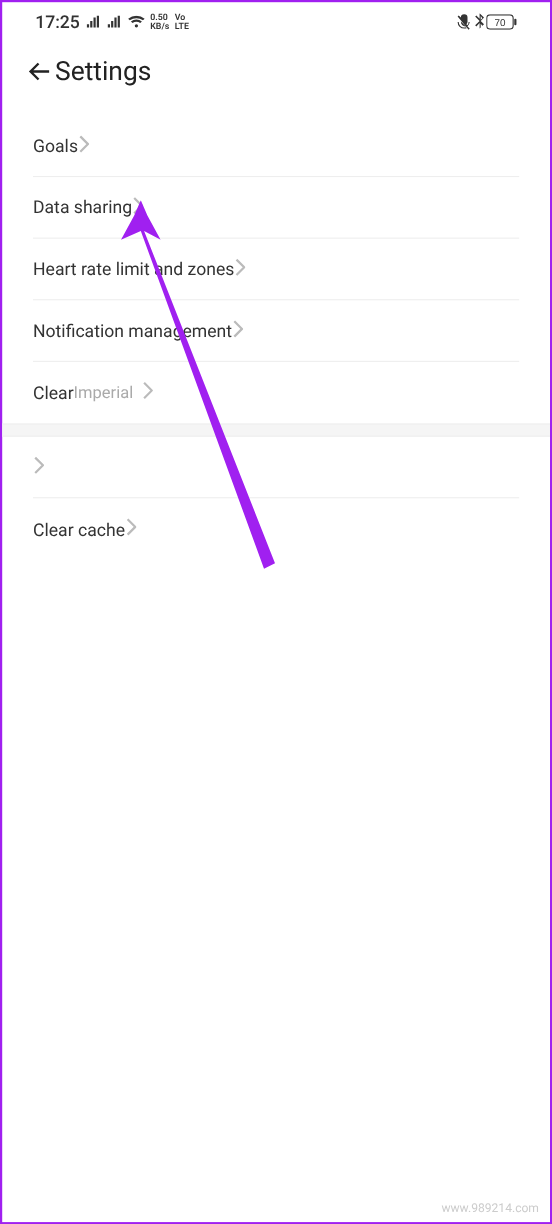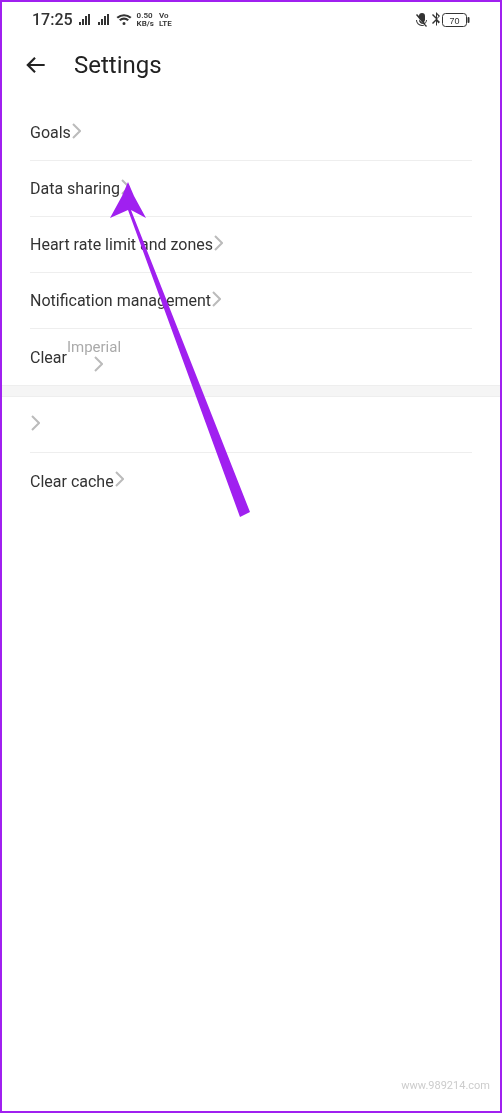--- a/index.html
+++ b/index.html
@@ -21,56 +21,55 @@
     .status-left { display: flex; align-items: center; gap: 5px; }
     .status-right { display: flex; align-items: center; gap: 1px; }
     .status-time { font-weight: 500; font-size: 16px; }
     .sig-icon svg, .status-right svg { display: block; }
     .small-txt { font-size: 8px; line-height: 8px; font-weight: 600; }
 
     .header {
       display: flex;
       align-items: flex-end;
       padding: 18px 20px 26px;
-      gap: 24px;
     }
     .back-btn { width: 28px; height: 28px; display: flex; align-items: center; justify-content: center; }
     .page-title { font-size: 24px; font-weight: 400; color: #222; }
 
     .list { padding: 0 28px; }
     .list-item {
       display: flex;
       align-items: center;
       height: 56px;
       border-bottom: 1px solid #eee;
     }
     .list-item.no-border { border-bottom: none; }
     .list-label { font-size: 16px; color: #333; }
     .list-value { font-size: 15px; color: #aaa; margin-right: 8px; }
     .chev { color: #bbb; }
-    .right-group { display: flex; align-items: center; flex-direction: column; }
+    .right-group { display: flex; align-items: center; }
 
     .section-gap {
       height: 12px;
       background: #f5f5f5;
       margin: 0 -28px;
       border-top: 1px solid #eee;
       border-bottom: 1px solid #eee;
     }
 
     .arrow-overlay {
       position: absolute;
       top: 180px;
       left: 108px;
       pointer-events: none;
     }
 
     .watermark {
       position: absolute;
-      bottom: 19px;
+      bottom: 6px;
       right: 10px;
       font-size: 11px;
       color: #ccc;
     }
   </style>
 </head>
 <body>
 
 <div class="status-bar">
   <div class="status-left">

